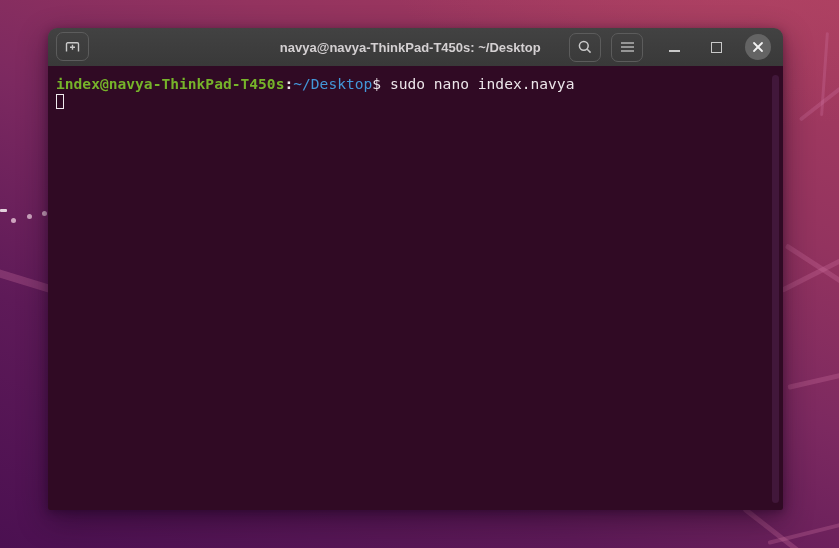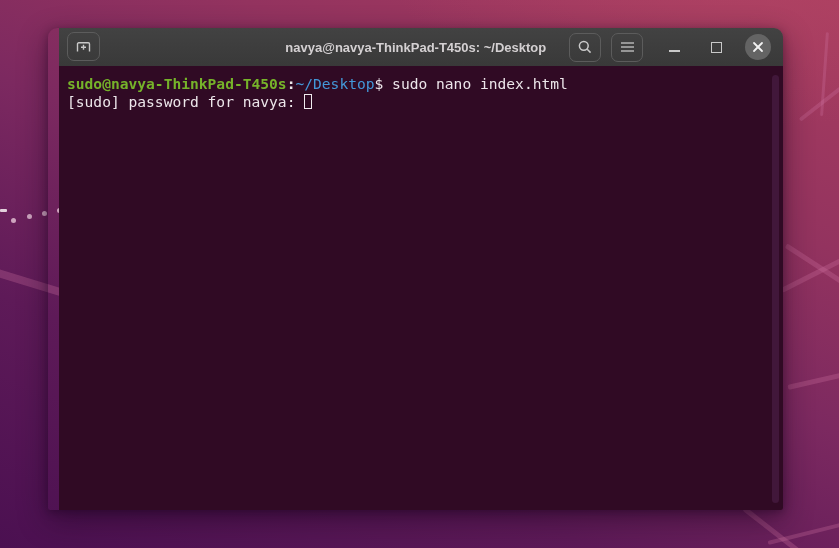--- a/index.html
+++ b/index.html
@@ -23,21 +23,21 @@
   .wline{position:absolute;background:var(--wall-line);opacity:.30;border-radius:2px;transform-origin:left center;}
   .wdot{position:absolute;width:5px;height:5px;border-radius:50%;background:#e7c7d8;opacity:.8;}
   .wdash{position:absolute;width:7px;height:3px;background:#efe3ea;opacity:.9;border-radius:1px;}
 
   
   .window{
     position:absolute;left:48px;top:28px;width:735px;height:482px;
     border-radius:9px 9px 2px 2px;
     box-shadow:0 10px 30px rgba(20,0,25,.45), 0 2px 8px rgba(20,0,25,.35);
     overflow:hidden;
-    display:flex;flex-direction:column;padding-left:11px;
+    display:flex;flex-direction:column;
   }
   .titlebar{
     position:relative;height:38px;flex:0 0 38px;
     background:linear-gradient(#424242,#393939);
     display:flex;align-items:center;
   }
   .titlebar-title{
     position:absolute;left:50%;top:50%;transform:translate(-52%,-50%);
     color:var(--titlebar-fg);font-size:13px;font-weight:bold;white-space:nowrap;
   }
@@ -138,17 +138,17 @@
           <svg class="sym" width="12" height="12" viewBox="0 0 12 12" stroke="#f2f2f2" stroke-width="1.8" stroke-linecap="round">
             <line x1="2" y1="2" x2="10" y2="10"></line>
             <line x1="10" y1="2" x2="2" y2="10"></line>
           </svg>
         </span>
       </button>
     </div>
   </div>
 
   <div class="terminal">
-    <div class="tline"><span class="u-host">sudo@navya-ThinkPad-T450s</span><span class="sep">:</span><span class="path">~/Desktop</span><span>$ </span><span>sudo nano index.html</span></div>
-    <div class="tline"><span>[sudo] password for navya: </span><span class="cursor"></span></div>
+    <div class="tline"><span class="u-host">index@navya-ThinkPad-T450s</span><span class="sep">:</span><span class="path">~/Desktop</span><span>$ </span><span>sudo nano index.navya</span></div>
+    <div class="tline"><span class="cursor"></span></div>
     <div class="scrollbar"></div>
   </div>
 </div>
 
 </body></html>

